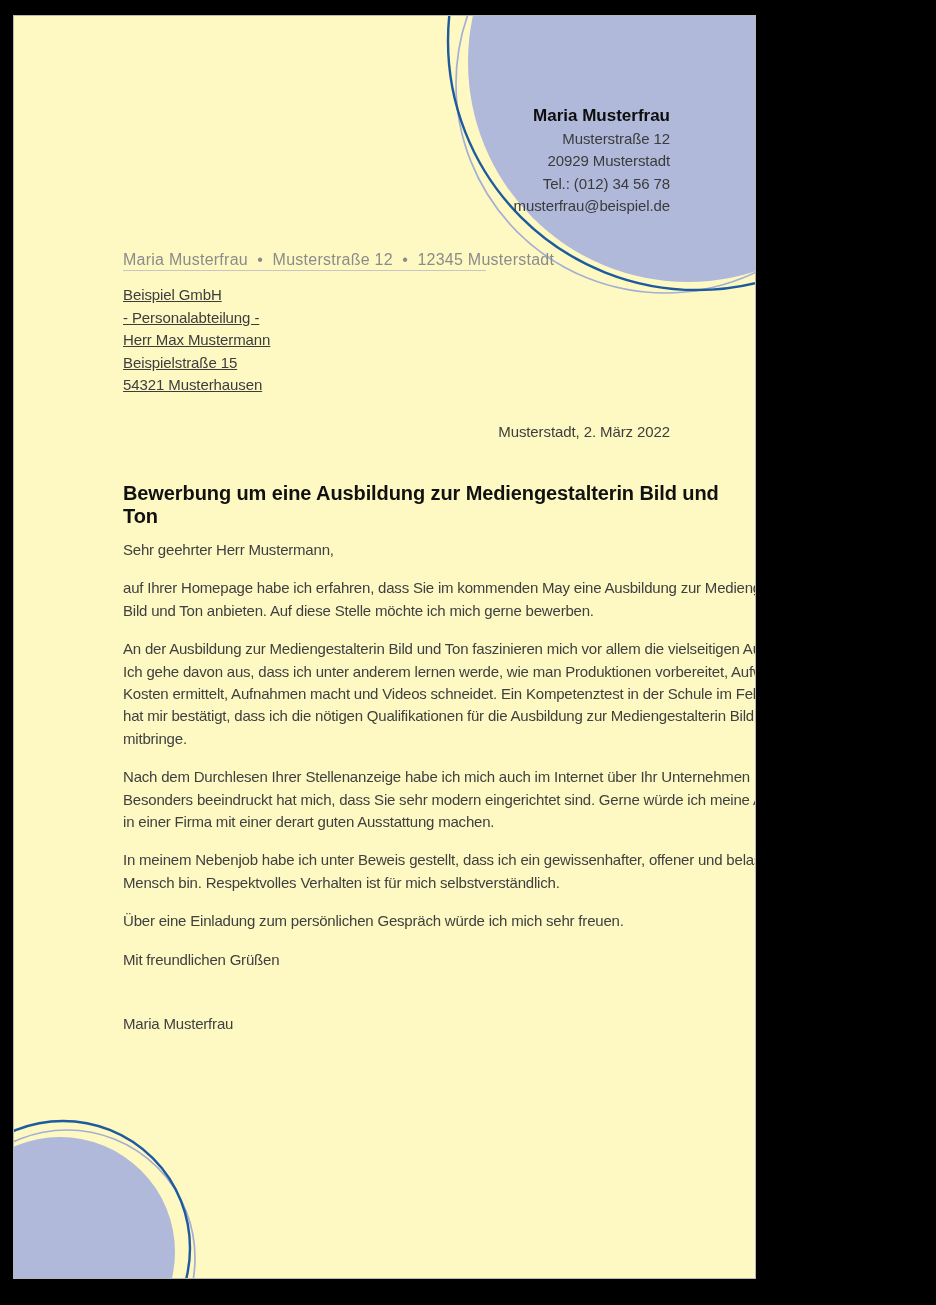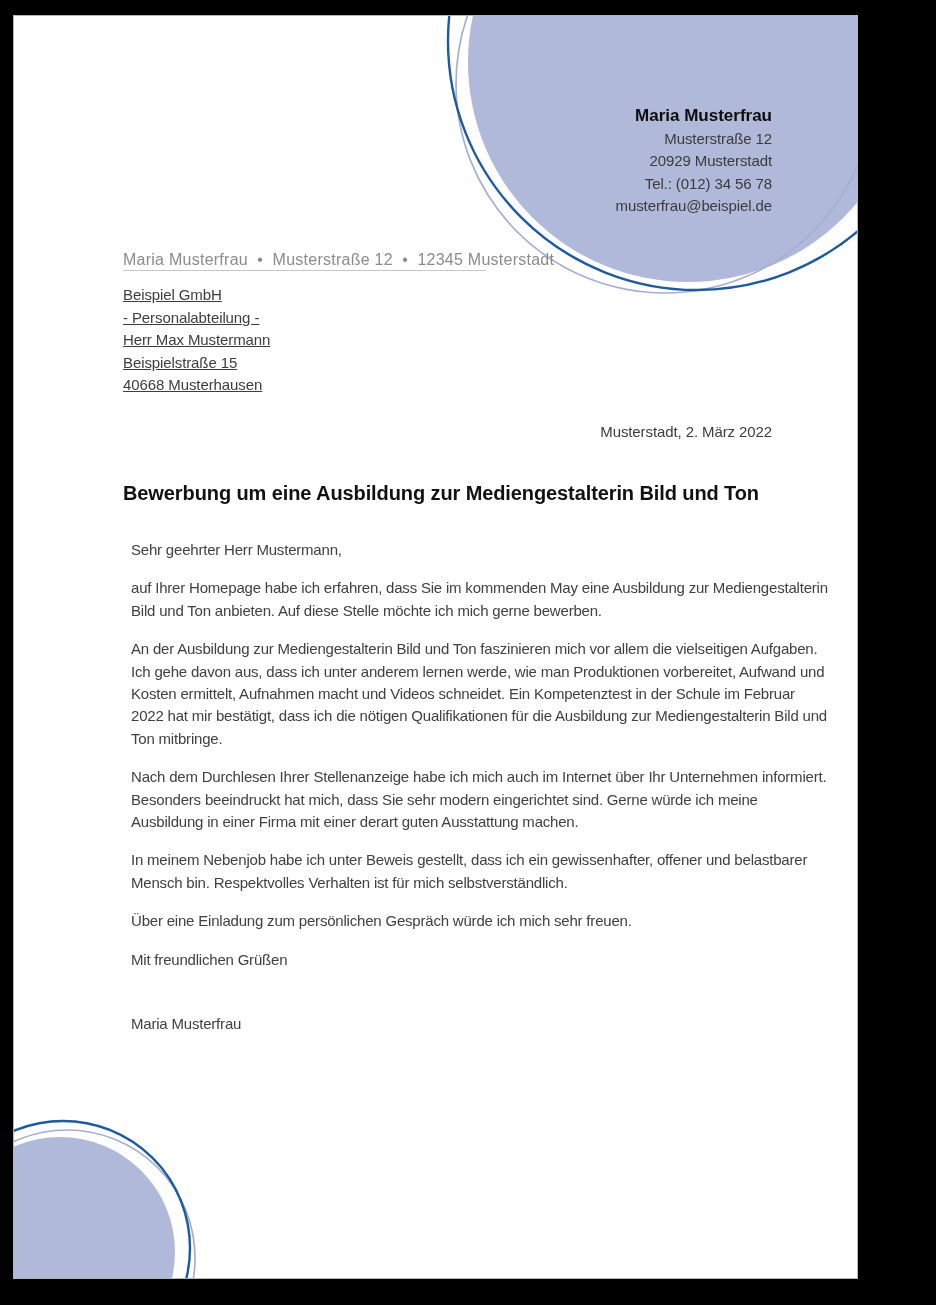--- a/index.html
+++ b/index.html
@@ -8,23 +8,23 @@
     width: 936px;
     height: 1305px;
     background: #000000;
     overflow: hidden;
     font-family: "Liberation Sans", "DejaVu Sans", sans-serif;
   }
   .page {
     position: absolute;
     left: 13px;
     top: 15px;
-    width: 845px;
+    width: 743px;
     height: 1264px;
-    background: #ffffff;
+    background: #fef9c3;
     border: 1px solid #b8b8b8;
     box-sizing: border-box;
     overflow: hidden;
   }
   .decor-svg {
     position: absolute;
     left: 0; top: 0;
     width: 897px;
     height: 1264px;
     pointer-events: none;
@@ -95,21 +95,21 @@
     position: absolute;
     left: 109px;
     top: 523px;
     width: 707px;
     font-size: 15px;
     line-height: 22.4px;
     color: #3f4040;
     letter-spacing: -0.2px;
   }
   .letter-body p {
-    margin: 0 0 16px 8px;
+    margin: 0 0 16px 0;
   }
   .letter-body .signature-name {
     margin-top: 42px;
   }
 </style>
 </head>
 <body>
 
 <div class="page">
 
@@ -137,21 +137,21 @@
   </div>
 
   <div class="sender-line">Maria Musterfrau  •  Musterstraße 12  •  12345 Musterstadt</div>
   <div class="sender-rule"></div>
 
   <div class="recipient-block">
     <div>Beispiel GmbH</div>
     <div>- Personalabteilung -</div>
     <div>Herr Max Mustermann</div>
     <div>Beispielstraße 15</div>
-    <div>40668 Musterhausen</div>
+    <div>54321 Musterhausen</div>
   </div>
 
   <div class="date-line">Musterstadt, 2. März 2022</div>
 
   <div class="subject-line">Bewerbung um eine Ausbildung zur Mediengestalterin Bild und Ton</div>
 
   <div class="letter-body">
     <p>Sehr geehrter Herr Mustermann,</p>
     <p>auf Ihrer Homepage habe ich erfahren, dass Sie im kommenden May eine Ausbildung zur Mediengestalterin Bild und Ton anbieten. Auf diese Stelle möchte ich mich gerne bewerben.</p>
     <p>An der Ausbildung zur Mediengestalterin Bild und Ton faszinieren mich vor allem die vielseitigen Aufgaben. Ich gehe davon aus, dass ich unter anderem lernen werde, wie man Produktionen vorbereitet, Aufwand und Kosten ermittelt, Aufnahmen macht und Videos schneidet. Ein Kompetenztest in der Schule im Februar 2022 hat mir bestätigt, dass ich die nötigen Qualifikationen für die Ausbildung zur Mediengestalterin Bild und Ton mitbringe.</p>

